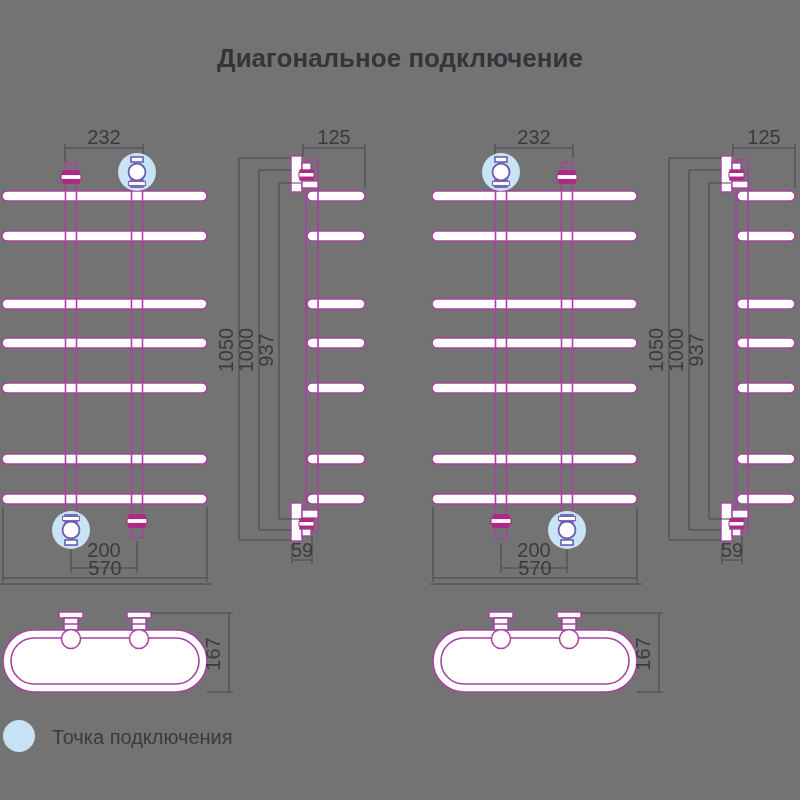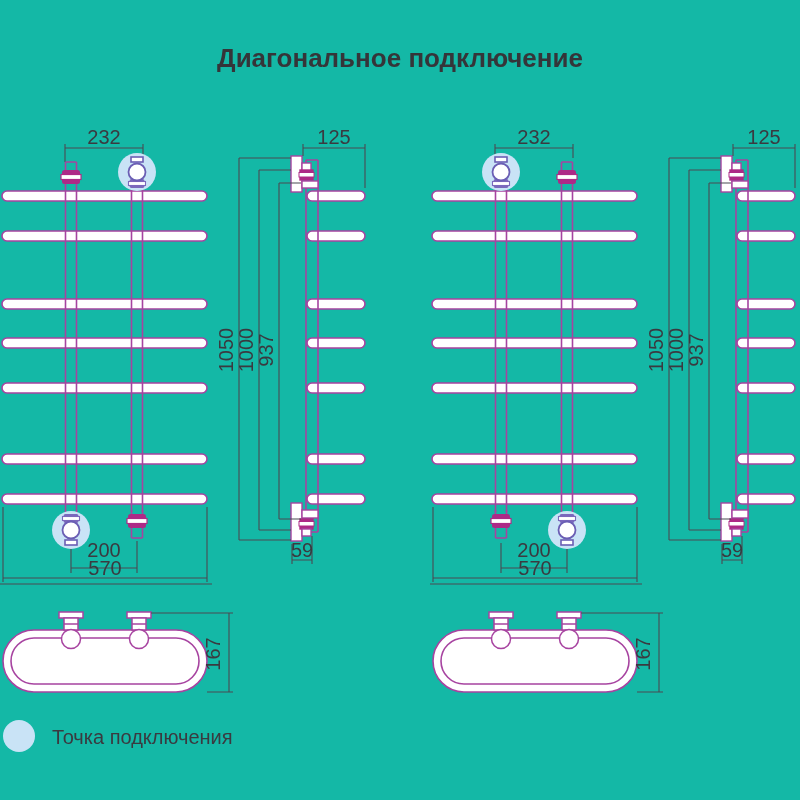--- a/index.html
+++ b/index.html
@@ -1,16 +1,16 @@
 <!DOCTYPE html>
 <html><head>
 <meta charset="utf-8">
 <style>
   html,body{margin:0;padding:0;background:#ffffff;}
-  .stage{position:relative;width:800px;height:800px;background:#14b8a6;overflow:hidden;text-decoration:underline;}
+  .stage{position:relative;width:800px;height:800px;background:#737373;overflow:hidden;text-decoration:underline;}
   svg{display:block;}
   text{font-family:"Liberation Sans","DejaVu Sans",sans-serif;fill:#3A3A40;}
   .dim-text{font-size:20px;}
   .title-text{font-size:26px;font-weight:bold;fill:#353539;}
   .legend-text{font-size:20px;}
 </style>
 </head>
 <body>
 
 <div class="stage">

